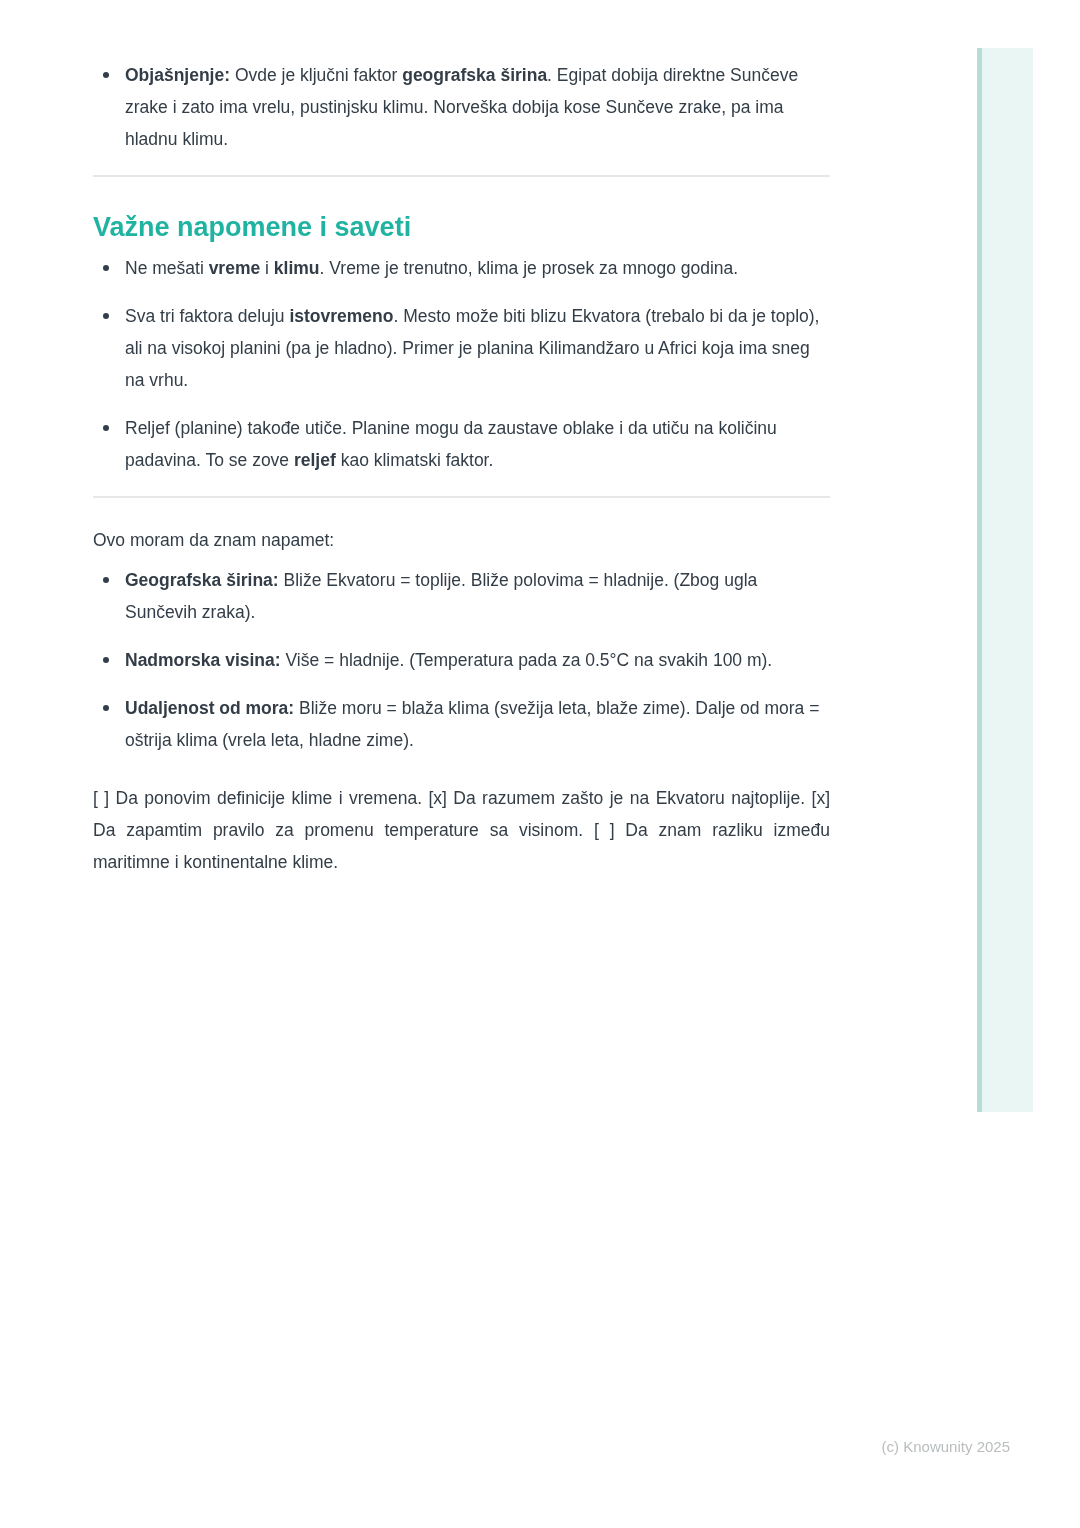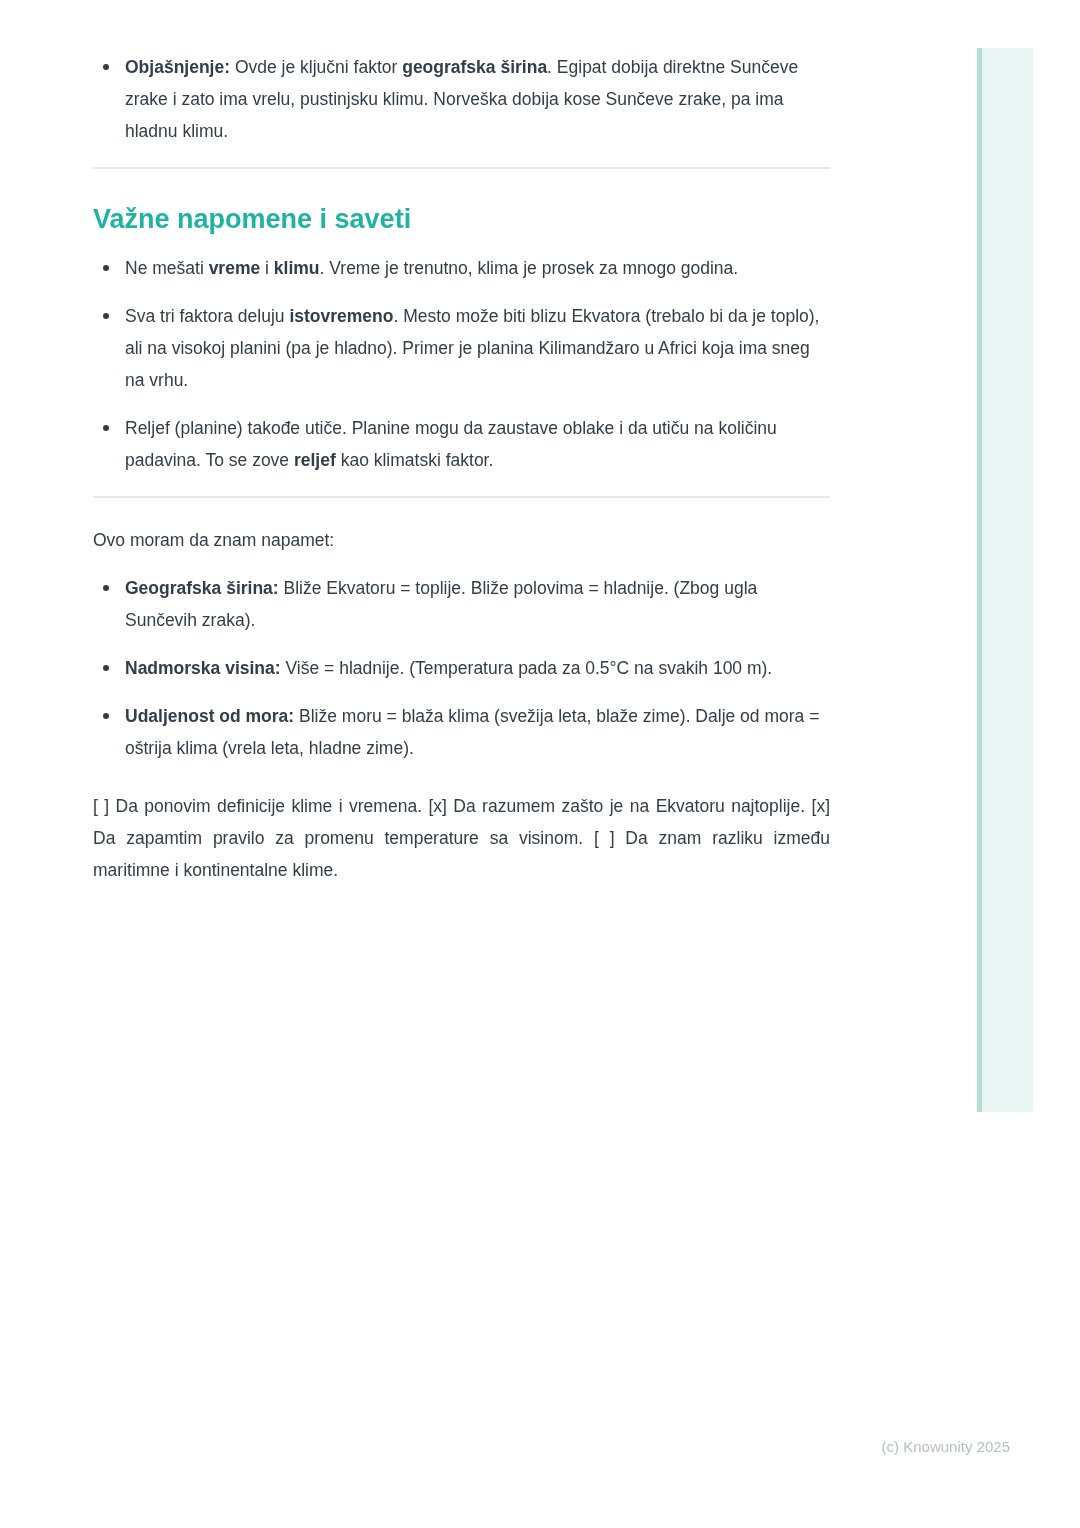--- a/index.html
+++ b/index.html
@@ -26,21 +26,21 @@
     left: 977px;
     top: 48px;
     width: 56px;
     height: 1064px;
     background: var(--strip-fill);
     border-left: 5px solid var(--strip-edge);
   }
   .content {
     position: absolute;
     left: 93px;
-    top: 0;
+    top: 8px;
     width: 737px;
   }
   .bullets {
     list-style: none;
     margin: 0;
     padding: 0;
   }
   .bullets li {
     position: relative;
     padding-left: 32px;
@@ -65,21 +65,21 @@
     margin: 20px 0 0 0;
     width: 737px;
   }
   .section-heading {
     margin: 33px 0 0 0;
     font-size: 27px;
     line-height: 34px;
     font-weight: bold;
     color: var(--accent);
   }
-  .mt-list { margin-top: 16px; }
+  .mt-list { margin-top: 8px; }
   .para {
     margin: 26px 0 0 0;
     font-size: 17.5px;
     line-height: 32px;
   }
   .checklist {
     margin-top: 26px;
     text-align: justify;
   }
   .b { font-weight: bold; }

